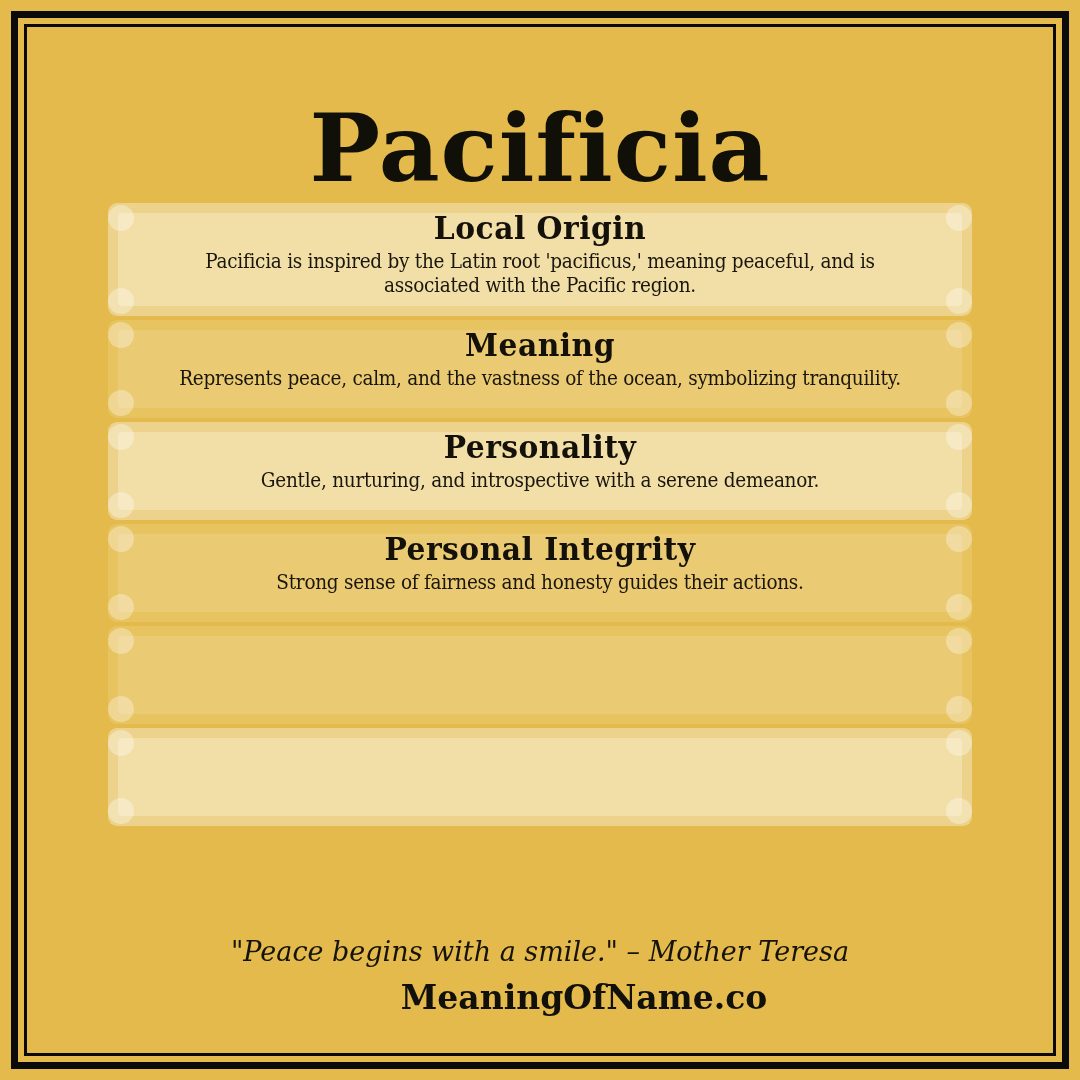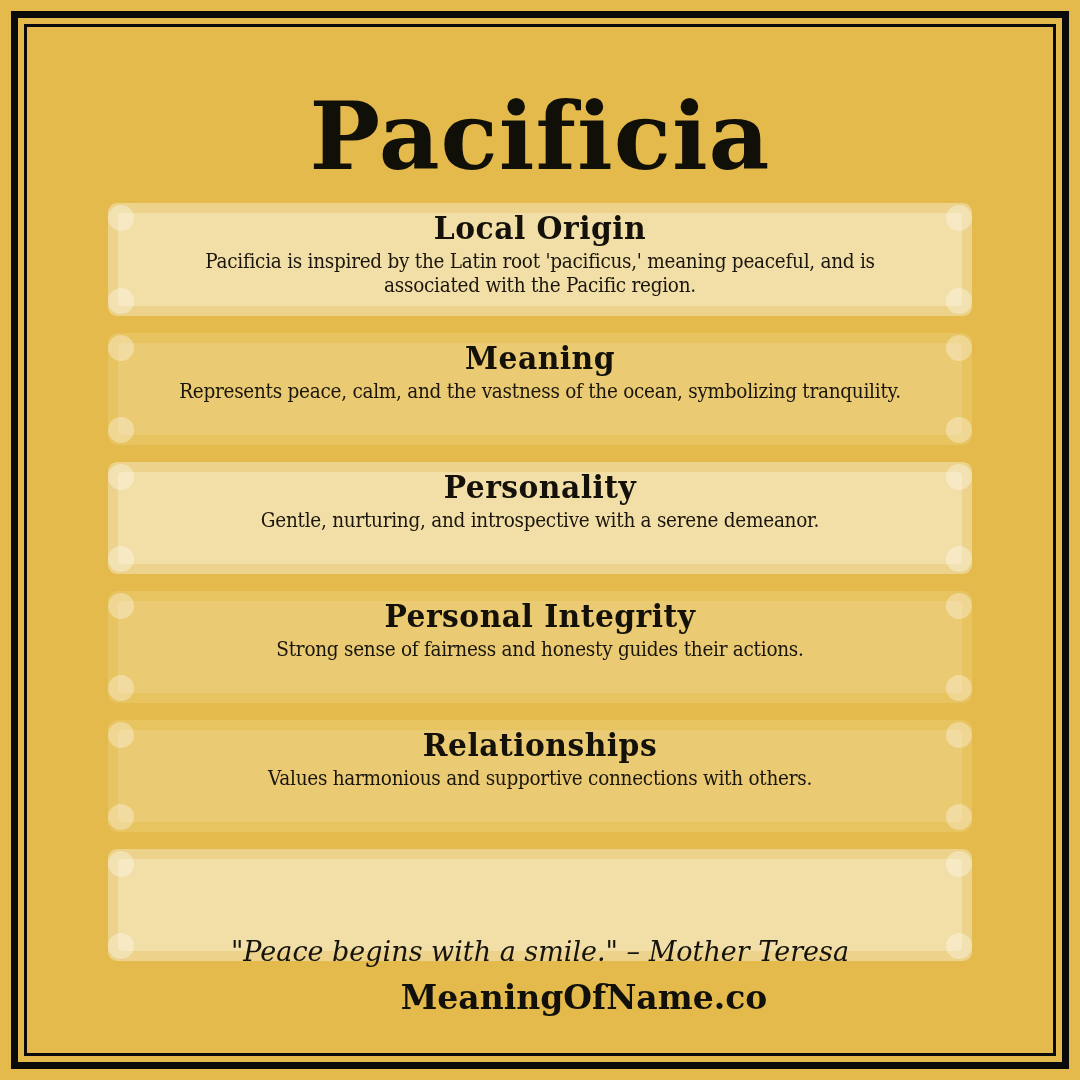--- a/index.html
+++ b/index.html
@@ -15,42 +15,42 @@
     position: absolute; inset: 11px;
     border: 7px solid var(--color-frame, #0a0a0a);
     pointer-events: none;
   }
   .frame-inner {
     position: absolute; inset: 24px;
     border: 3px solid var(--color-frame, #0a0a0a);
     pointer-events: none;
   }
   .page-title {
-    position: absolute; top: 24px; left: 0;
+    position: absolute; top: 36px; left: 0;
     width: 100%;
     text-align: center;
     font-size: 94px;
     font-weight: bold;
     line-height: 1.05;
     letter-spacing: 1px;
     color: #111008;
   }
   .cards {
     position: absolute;
     top: 203px; left: 108px;
     width: 864px;
     display: flex;
     flex-direction: column;
-    gap: 17px;
+    gap: 4px;
   }
   .card {
     position: relative;
     border-radius: 9px;
     overflow: hidden;
-    height: 112px;
+    height: 98px;
   }
   .card.first { height: 113px; }
   .card.light { background: var(--color-card_band_light, #ecd28b); }
   .card.dark  { background: var(--color-card_band_dark, #e7c45f); }
   .card-inner {
     position: absolute; inset: 10px;
     border-radius: 4px;
   }
   .card.light .card-inner { background: var(--color-card_fill_light, #f2dfa7); }
   .card.dark  .card-inner { background: var(--color-card_fill_dark, #eaca72); }
@@ -166,24 +166,20 @@
       <p class="card-body">Strong sense of fairness and honesty guides their actions.</p>
     </div>
   </section>
 
   <section class="card dark">
     <div class="card-inner"></div>
     <span class="rivet tl"></span>
     <span class="rivet tr"></span>
     <span class="rivet bl"></span>
     <span class="rivet br"></span>
-    <div class="card-content">
-      <h2 class="card-title">Relationships</h2>
-      <p class="card-body">Values harmonious and supportive connections with others.</p>
-    </div>
   </section>
 
   <section class="card light">
     <div class="card-inner"></div>
     <span class="rivet tl"></span>
     <span class="rivet tr"></span>
     <span class="rivet bl"></span>
     <span class="rivet br"></span>
   </section>
 </div>

